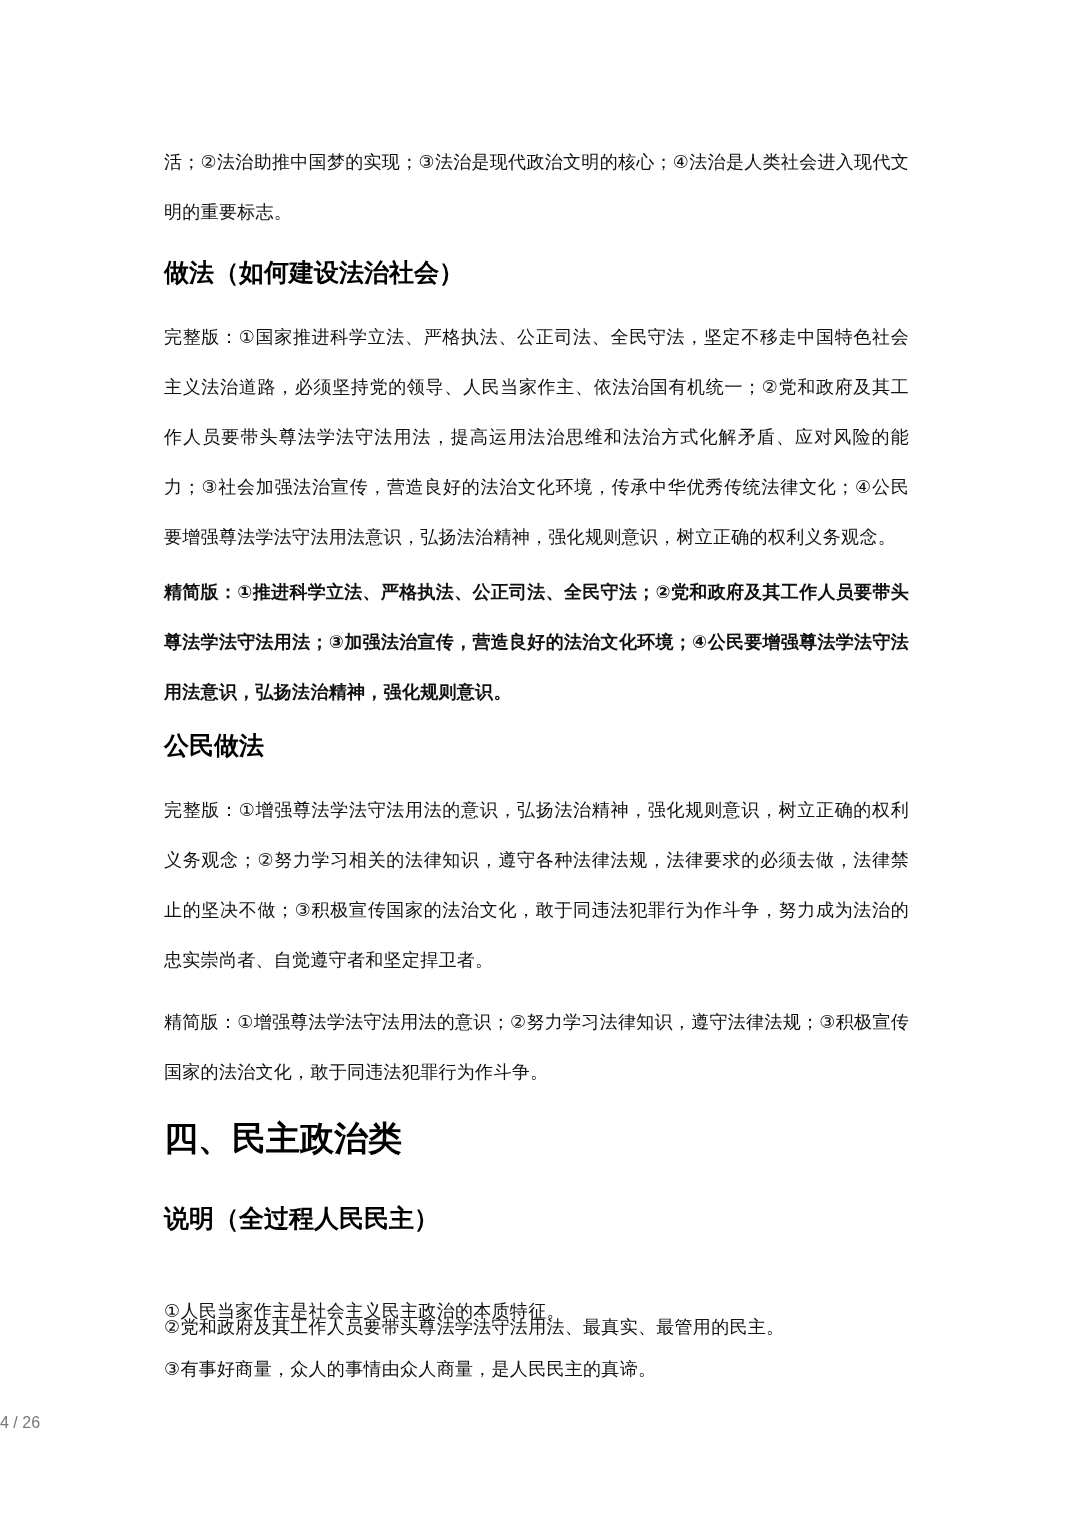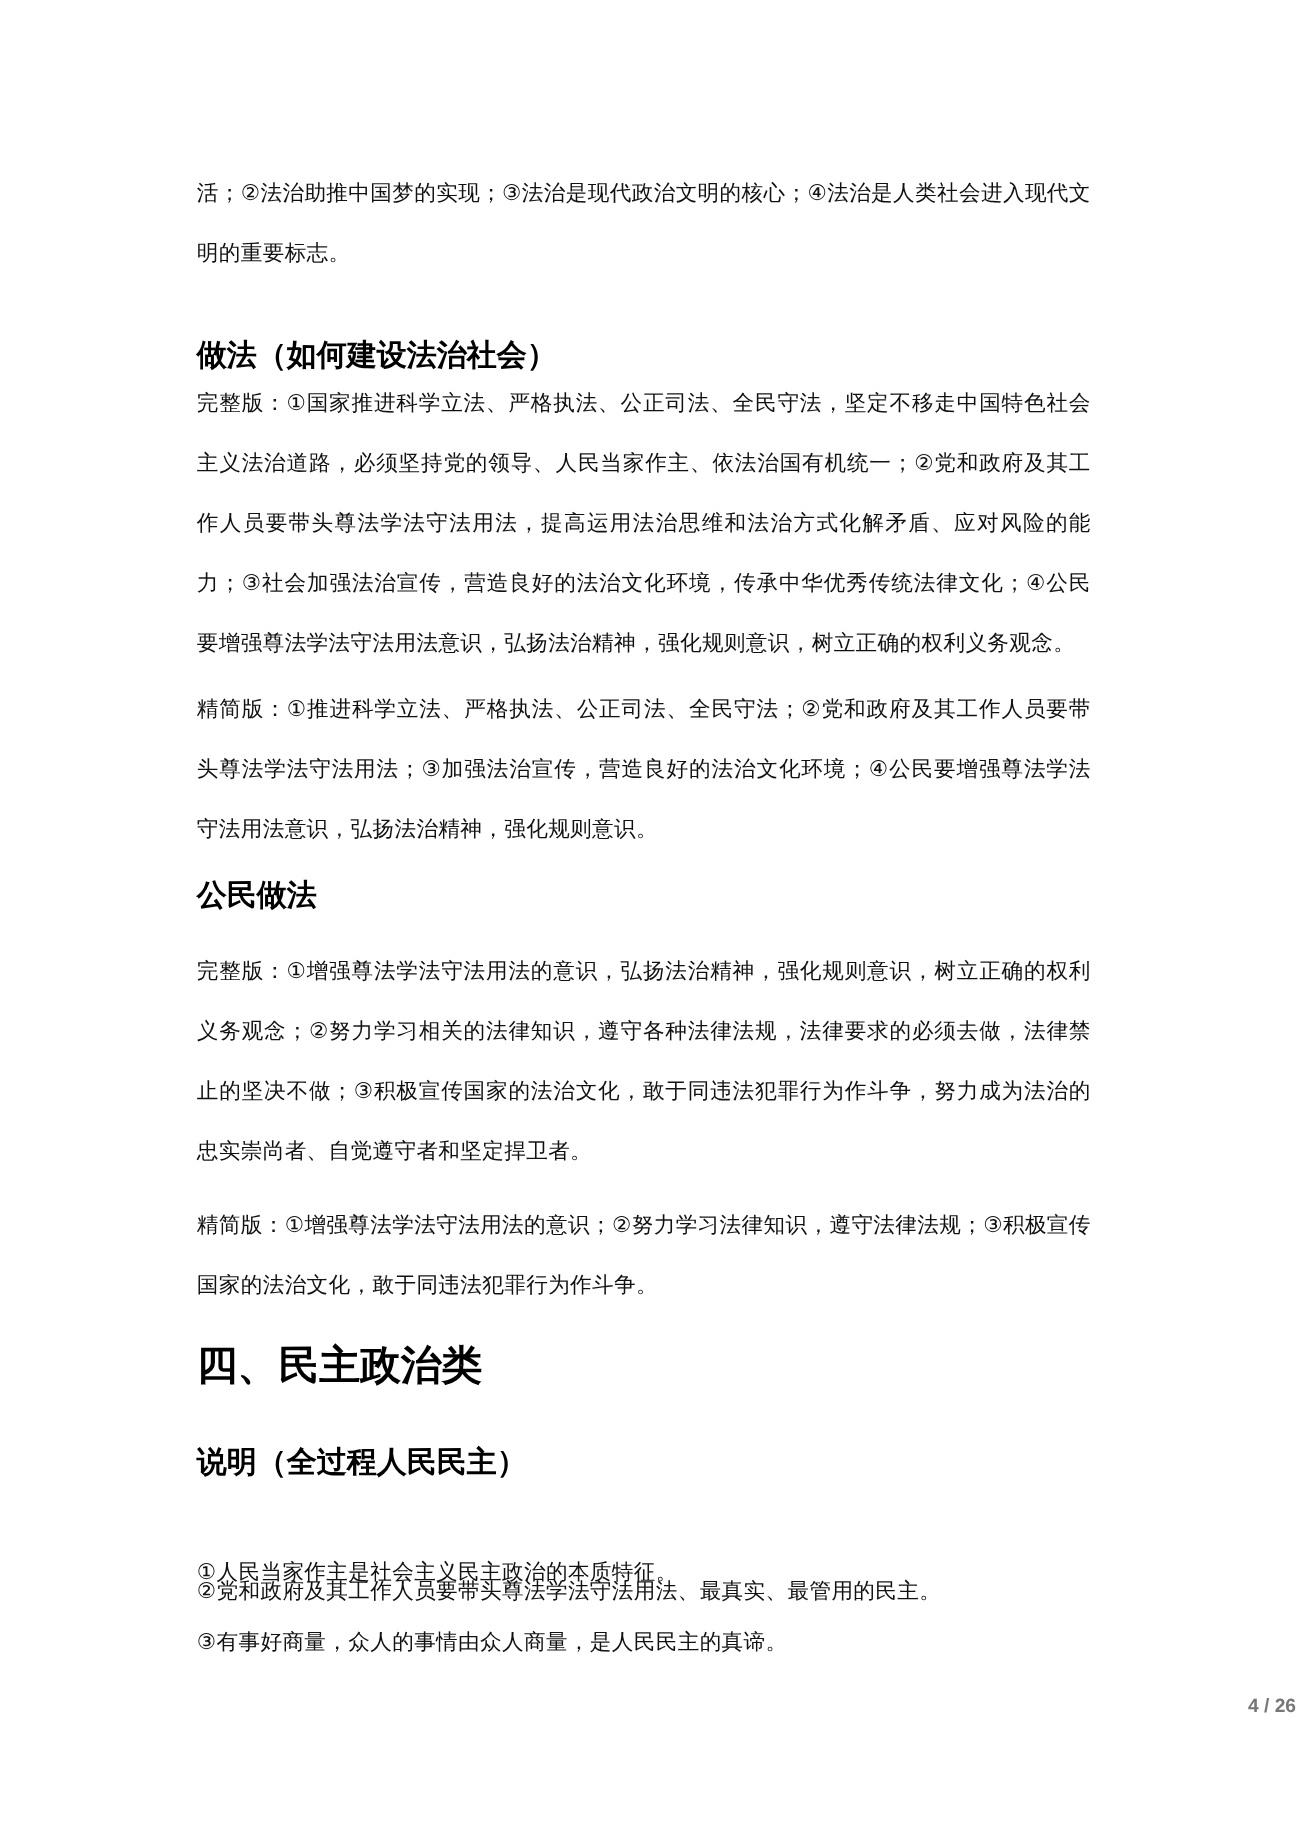--- a/index.html
+++ b/index.html
@@ -41,39 +41,38 @@
       margin: 0;
       line-height: 44px;
       color: #000;
     }
     .abs { position: absolute; left: 0; width: 745px; }
     .footer {
       position: absolute;
       left: 0;
       width: 1080px;
       top: 1414px;
-      text-align: right;
+      text-align: left;
       font-size: 16px;
       color: #777777;
       font-family: "Liberation Sans", sans-serif;
-      font-weight: bold;
     }
   </style>
 </head>
 <body>
 
 <div class="page">
 
   <p class="p abs" style="top:137px;">活；②法治助推中国梦的实现；③法治是现代政治文明的核心；④法治是人类社会进入现代文明的重要标志。</p>
 
-  <h2 class="h2 abs" style="top:253px;margin-top:23px;">做法（如何建设法治社会）</h2>
+  <h2 class="h2 abs" style="top:253px;">做法（如何建设法治社会）</h2>
 
   <p class="p abs" style="top:312px;">完整版：①国家推进科学立法、严格执法、公正司法、全民守法，坚定不移走中国特色社会主义法治道路，必须坚持党的领导、人民当家作主、依法治国有机统一；②党和政府及其工作人员要带头尊法学法守法用法，提高运用法治思维和法治方式化解矛盾、应对风险的能力；③社会加强法治宣传，营造良好的法治文化环境，传承中华优秀传统法律文化；④公民要增强尊法学法守法用法意识，弘扬法治精神，强化规则意识，树立正确的权利义务观念。</p>
 
-  <p class="p abs" style="top:567px;">精简版：①推进科学立法、严格执法、公正司法、全民守法；②党和政府及其工作人员要带头尊法学法守法用法；③加强法治宣传，营造良好的法治文化环境；④公民要增强尊法学法守法用法意识，弘扬法治精神，强化规则意识。</p>
+  <p class="p abs" style="top:567px;font-weight:bold;">精简版：①推进科学立法、严格执法、公正司法、全民守法；②党和政府及其工作人员要带头尊法学法守法用法；③加强法治宣传，营造良好的法治文化环境；④公民要增强尊法学法守法用法意识，弘扬法治精神，强化规则意识。</p>
 
   <h2 class="h2 abs" style="top:726px;">公民做法</h2>
 
   <p class="p abs" style="top:785px;">完整版：①增强尊法学法守法用法的意识，弘扬法治精神，强化规则意识，树立正确的权利义务观念；②努力学习相关的法律知识，遵守各种法律法规，法律要求的必须去做，法律禁止的坚决不做；③积极宣传国家的法治文化，敢于同违法犯罪行为作斗争，努力成为法治的忠实崇尚者、自觉遵守者和坚定捍卫者。</p>
 
   <p class="p abs" style="top:997px;">精简版：①增强尊法学法守法用法的意识；②努力学习法律知识，遵守法律法规；③积极宣传国家的法治文化，敢于同违法犯罪行为作斗争。</p>
 
   <h1 class="h1 abs" style="top:1116px;">四、民主政治类</h1>
 
   <h2 class="h2 abs" style="top:1199px;">说明（全过程人民民主）</h2>

